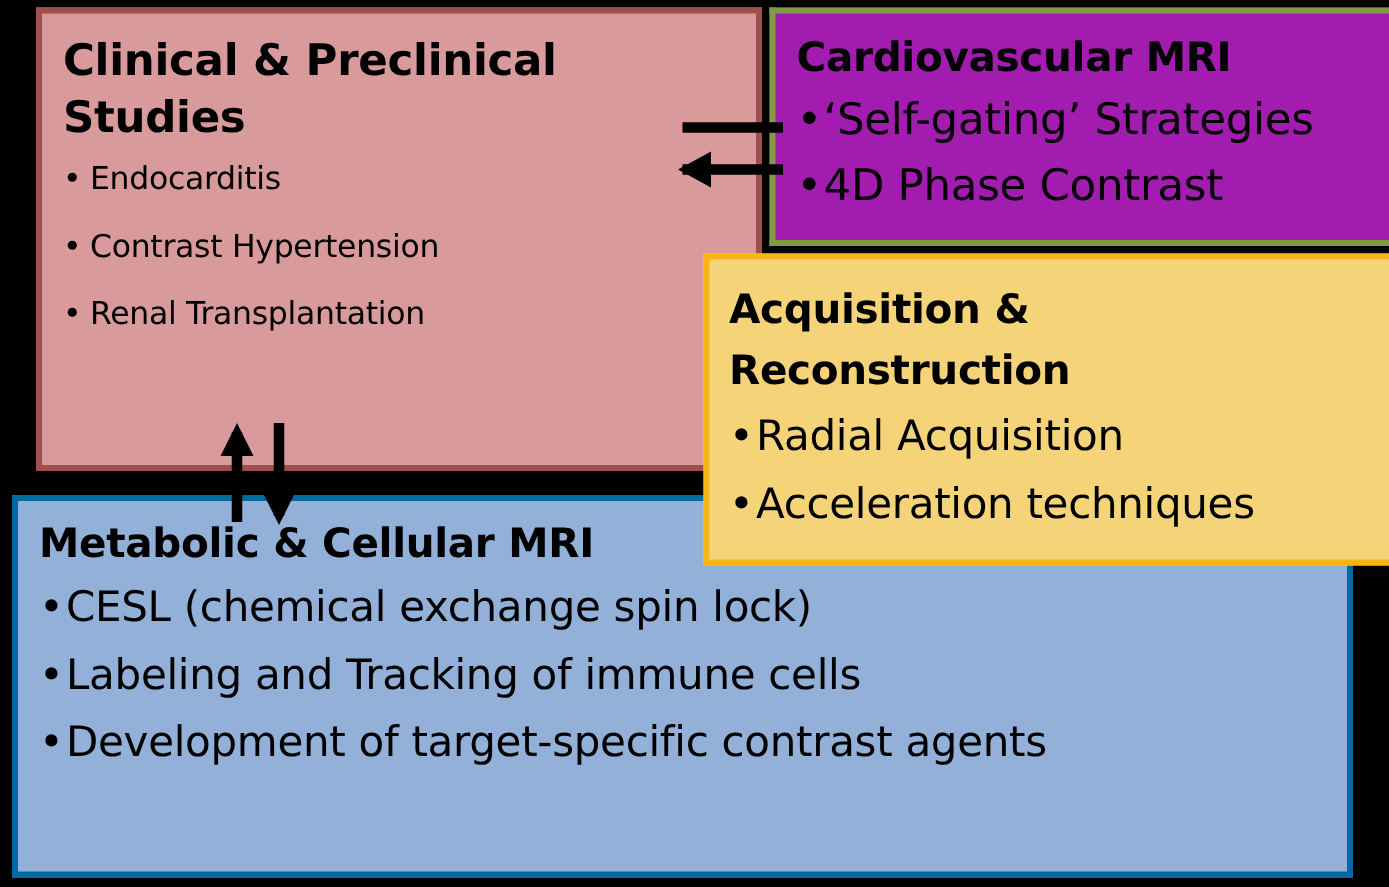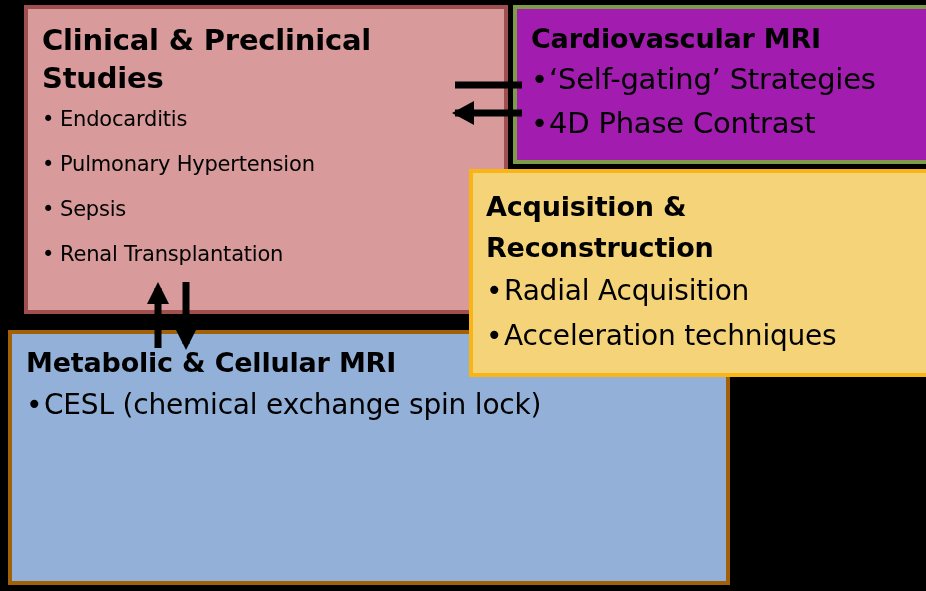--- a/index.html
+++ b/index.html
@@ -78,46 +78,45 @@
     z-index: 4;
   }
   #box-acq .title { font-size: 27px; line-height: 41px; }
   #box-acq .title.indent { text-align: left; padding-right: 36px; }
   #box-acq li { font-size: 28px; line-height: 45px; }
 
   
   #box-metab {
     left: 8px;
     top: 330px;
-    width: 722px;
+    width: 894px;
     height: 255px;
     background: #92b0d8;
-    border: 4px solid #a16207;
+    border: 4px solid #0369a1;
     padding: 10px 12px 0 14px;
     z-index: 1;
   }
   #box-metab .title { font-size: 27px; line-height: 38px; }
   #box-metab li { font-size: 28px; line-height: 45px; }
 
   
   .connector { position: absolute; z-index: 6; }
   #conn-horizontal { left: 450px; top: 72px; width: 72px; height: 56px; }
   #conn-vertical { left: 145px; top: 282px; width: 60px; height: 68px; }
 </style>
 </head>
 <body>
 
 <div id="canvas">
 
   <div class="box" id="box-clinical">
     <div class="title">Clinical &amp; Preclinical Studies</div>
     <ul>
       <li><span class="bullet">•</span><span>Endocarditis</span></li>
-      <li><span class="bullet">•</span><span>Pulmonary Hypertension</span></li>
-      <li><span class="bullet">•</span><span>Sepsis</span></li>
+      <li><span class="bullet">•</span><span>Contrast Hypertension</span></li>
       <li><span class="bullet">•</span><span>Renal Transplantation</span></li>
     </ul>
   </div>
 
   <div class="box" id="box-cardio">
     <div class="title">Cardiovascular MRI</div>
     <ul>
       <li><span class="bullet">•</span><span>‘Self-gating’ Strategies</span></li>
       <li><span class="bullet">•</span><span>4D Phase Contrast</span></li>
     </ul>
@@ -129,20 +128,22 @@
     <ul>
       <li><span class="bullet">•</span><span>Radial Acquisition</span></li>
       <li><span class="bullet">•</span><span>Acceleration techniques</span></li>
     </ul>
   </div>
 
   <div class="box" id="box-metab">
     <div class="title">Metabolic &amp; Cellular MRI</div>
     <ul>
       <li><span class="bullet">•</span><span>CESL (chemical exchange spin lock)</span></li>
+      <li><span class="bullet">•</span><span>Labeling and Tracking of immune cells</span></li>
+      <li><span class="bullet">•</span><span>Development of target-specific contrast agents</span></li>
     </ul>
   </div>
 
   <svg class="connector" id="conn-horizontal" viewBox="0 0 72 56">
     <line x1="5" y1="13" x2="72" y2="13" stroke="#000000" stroke-width="7"></line>
     <line x1="5" y1="41" x2="72" y2="41" stroke="#000000" stroke-width="7"></line>
     <polygon points="2,41 24,29 24,53" fill="#000000"></polygon>
   </svg>
 
   <svg class="connector" id="conn-vertical" viewBox="0 0 60 68">

